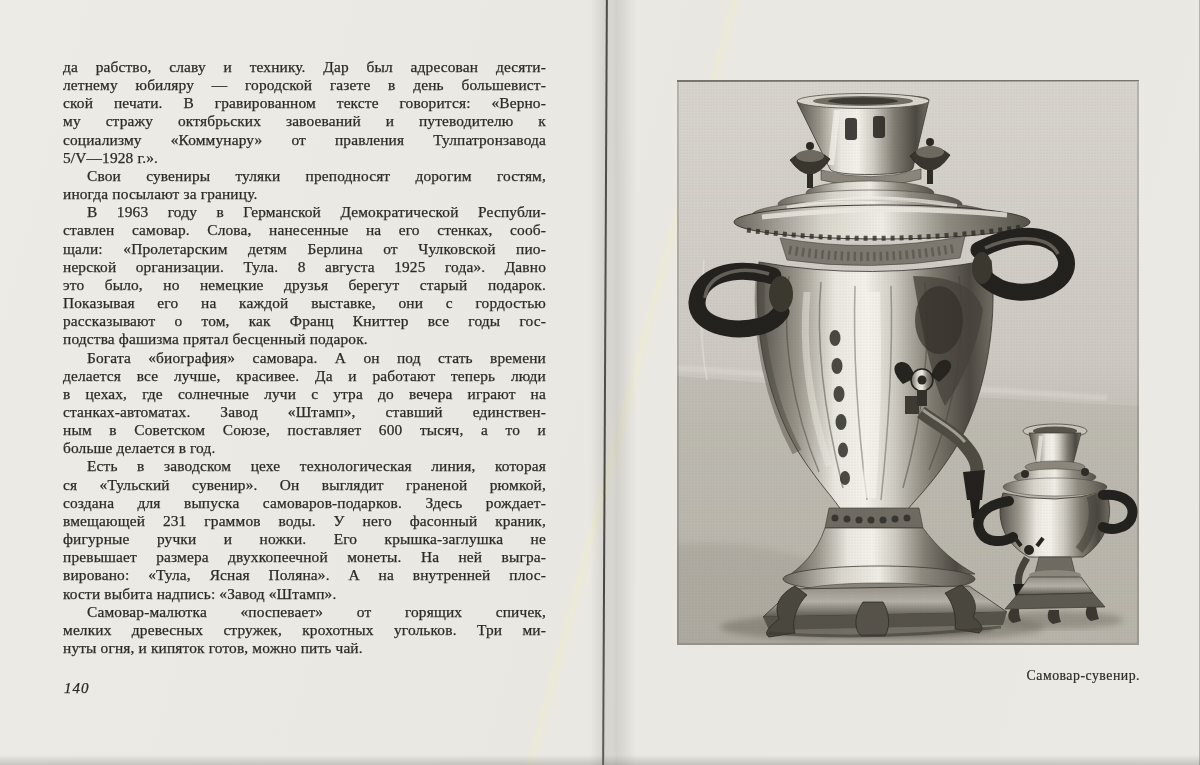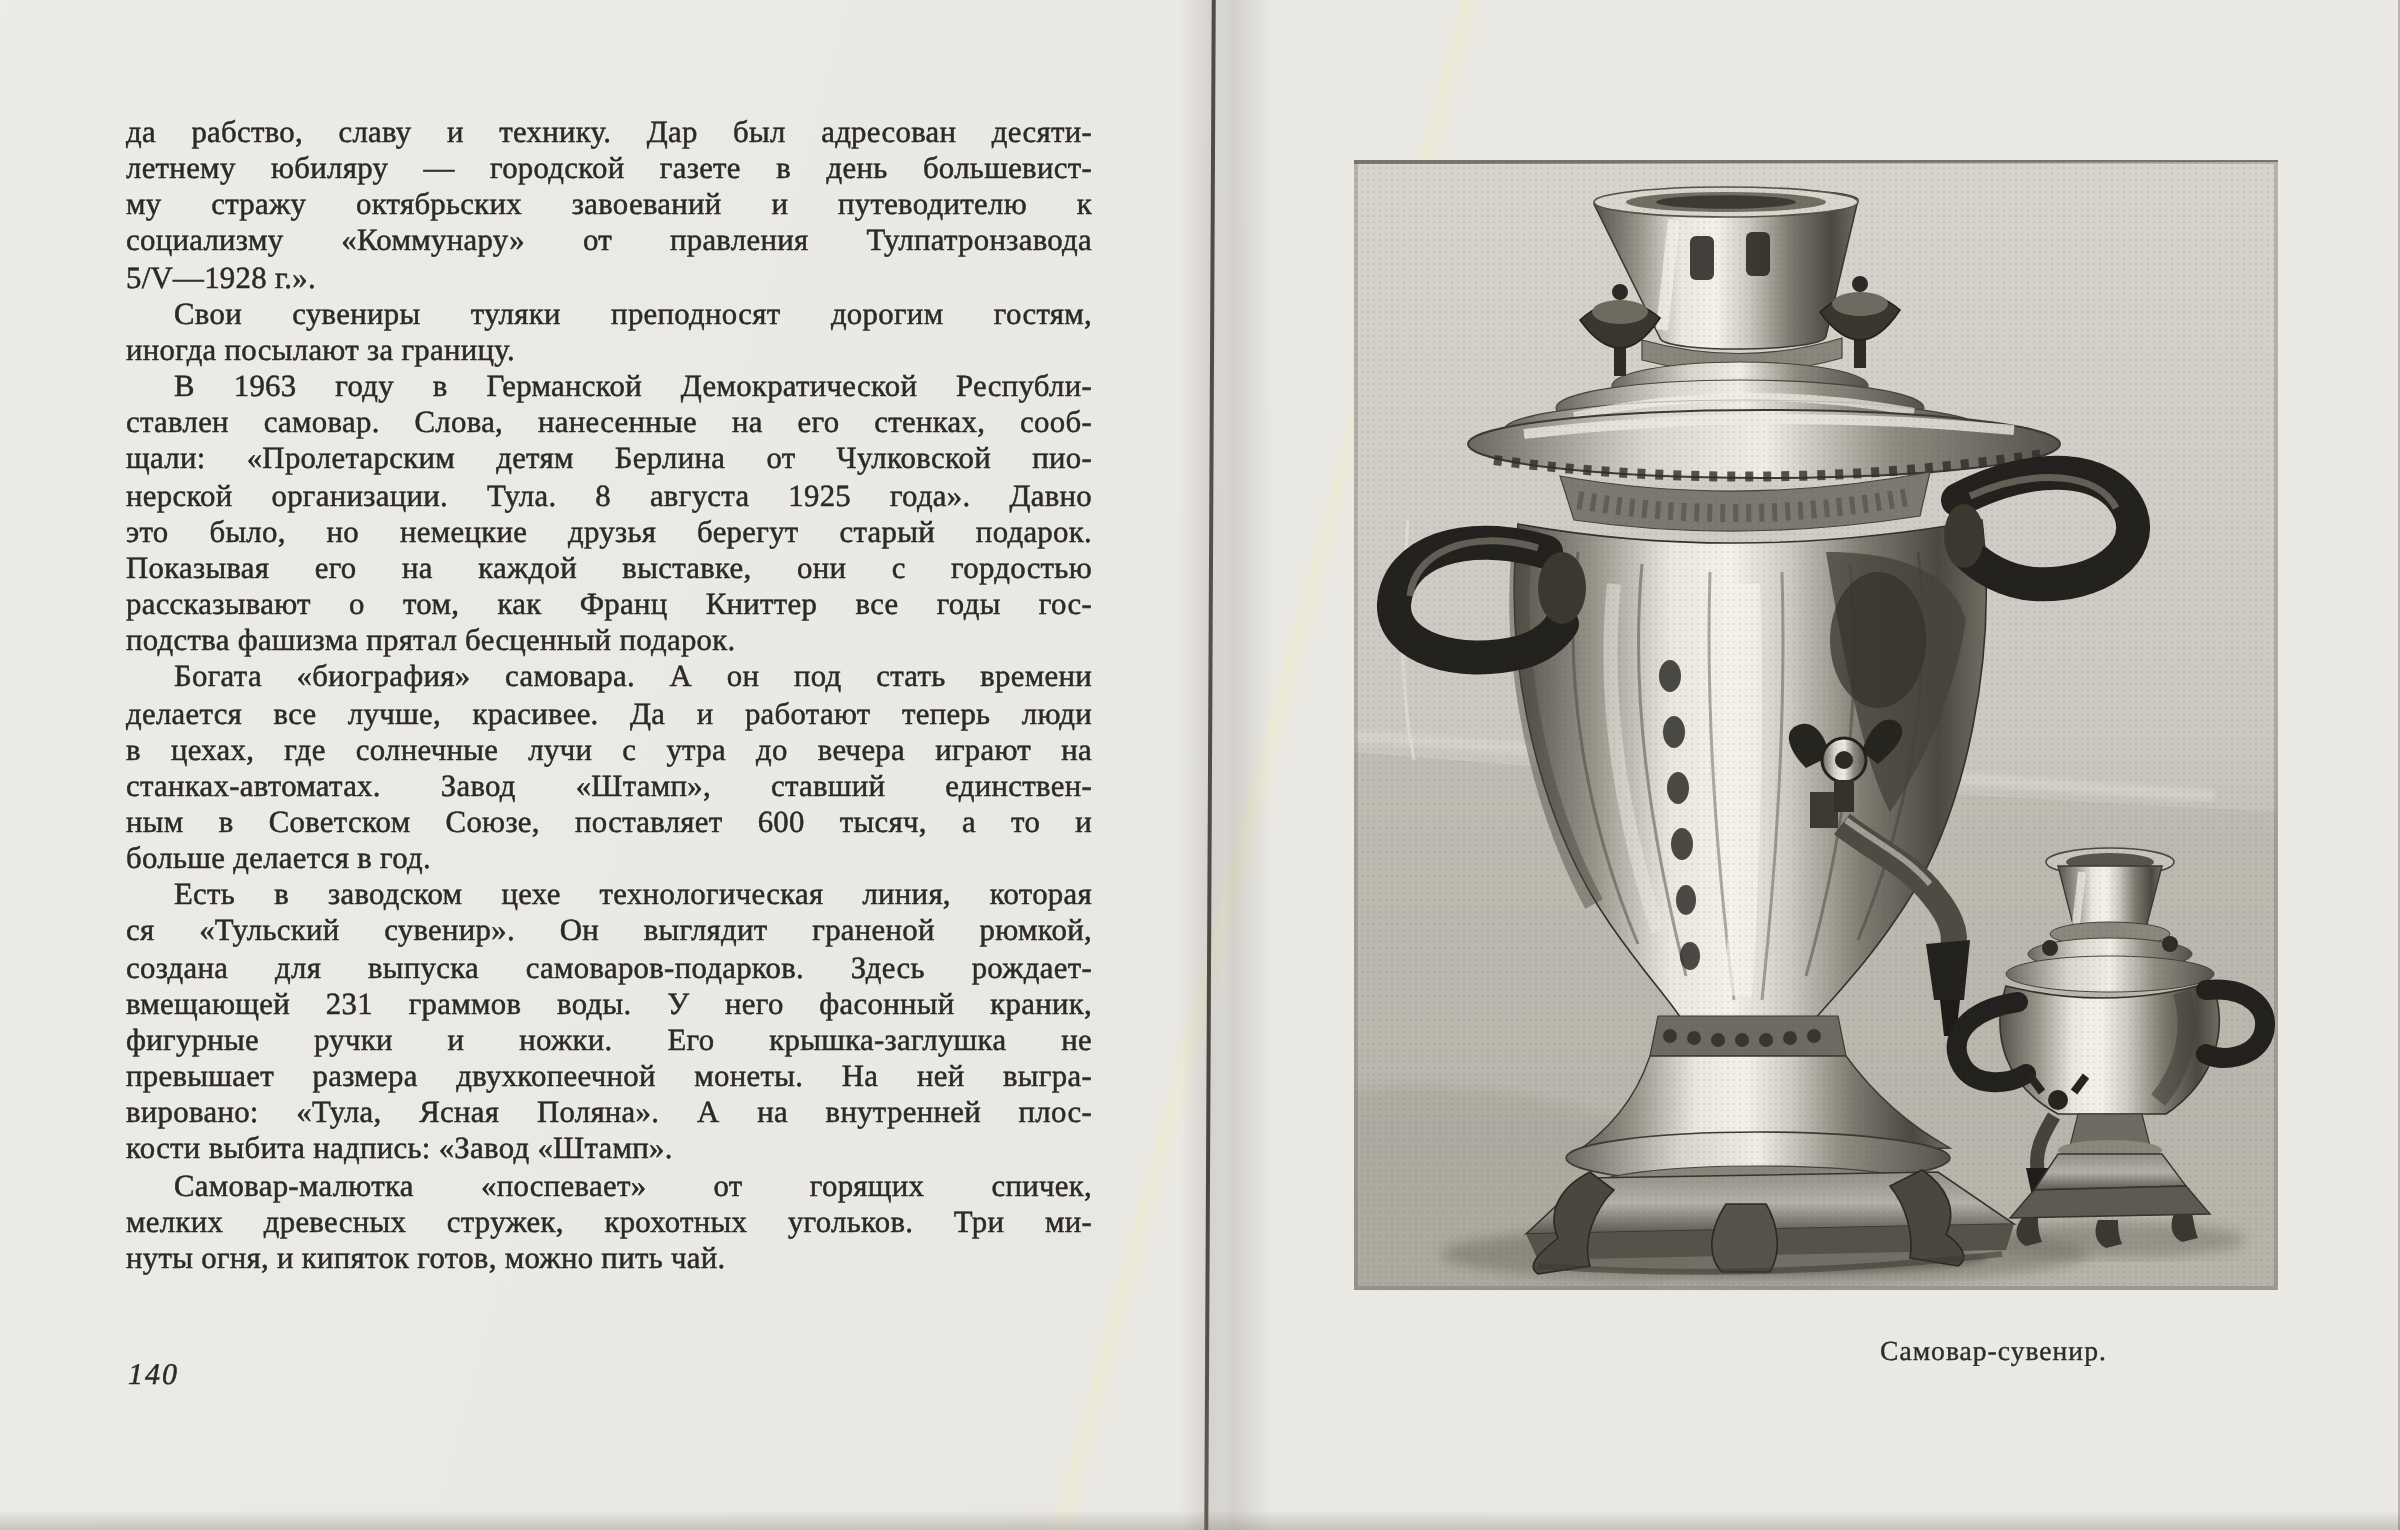--- a/index.html
+++ b/index.html
@@ -31,41 +31,42 @@
   .line{text-align:justify;text-align-last:left;white-space:normal;}
   .line.just{text-align-last:justify;}
   .line.ind{text-indent:24px;}
   .page-number{
     position:absolute;left:64px;top:680px;
     font-size:15px;color:#2b2a24;-webkit-text-stroke:0.25px #2b2a24;letter-spacing:1px;font-style:italic;
   }
   .photo-wrap{position:absolute;left:677px;top:80px;width:462px;height:565px;}
   .photo-wrap svg{display:block;}
   .caption{
-    position:absolute;top:668px;left:940px;width:200px;
+    position:absolute;top:668px;left:940px;width:200px;text-align:right;
     font-size:13.8px;color:#2d2c26;-webkit-text-stroke:0.2px #2d2c26;letter-spacing:.5px;
   }
 </style>
 </head>
 <body>
 
 <div class="spread">
 
   <svg class="noise-layer" width="1200" height="765" viewBox="0 0 1200 765">
     <filter id="specks" x="0" y="0" width="100%" height="100%">
       <feTurbulence type="fractalNoise" baseFrequency="0.8" numOctaves="2" seed="11" result="t"></feTurbulence>
       <feColorMatrix in="t" type="matrix" values="0 0 0 0 0.18  0 0 0 0 0.17  0 0 0 0 0.15  1.2 1.2 1.2 0 -2.7"></feColorMatrix>
     </filter>
     <rect width="1200" height="765" filter="url(#specks)" opacity="0.55"></rect>
   </svg>
 
   <div>
     <div class="text-col" id="text-col">
         <div class="line just">да рабство, славу и технику. Дар был адресован десяти-</div>
         <div class="line just">летнему юбиляру — городской газете в день большевист-</div>
+        <div class="line just">ской печати. В гравированном тексте говорится: «Верно-</div>
         <div class="line just">му стражу октябрьских завоеваний и путеводителю к</div>
         <div class="line just">социализму «Коммунару» от правления Тулпатронзавода</div>
         <div class="line">5/V—1928 г.».</div>
         <div class="line just ind">Свои сувениры туляки преподносят дорогим гостям,</div>
         <div class="line">иногда посылают за границу.</div>
         <div class="line just ind">В 1963 году в Германской Демократической Республи-</div>
         <div class="line just">ставлен самовар. Слова, нанесенные на его стенках, сооб-</div>
         <div class="line just">щали: «Пролетарским детям Берлина от Чулковской пио-</div>
         <div class="line just">нерской организации. Тула. 8 августа 1925 года». Давно</div>
         <div class="line just">это было, но немецкие друзья берегут старый подарок.</div>

